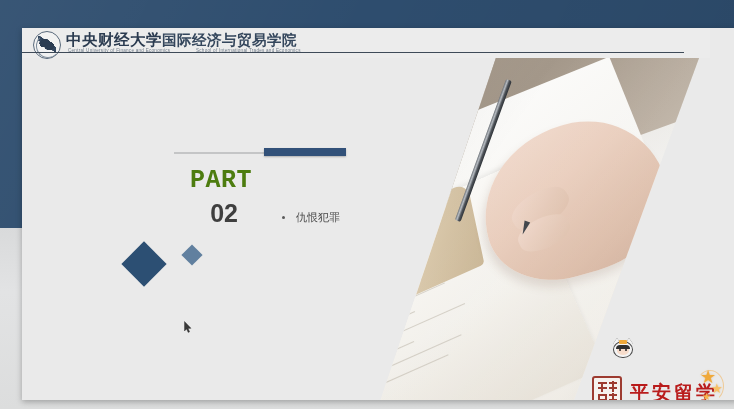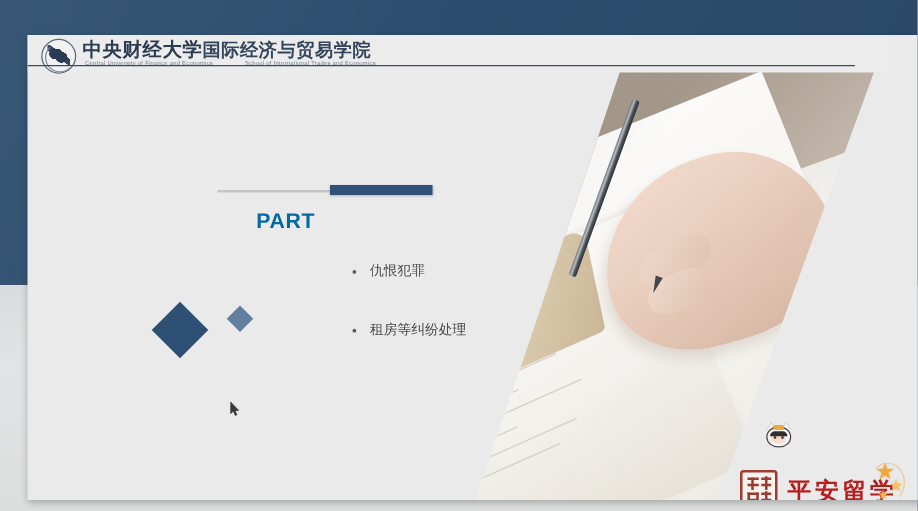--- a/index.html
+++ b/index.html
@@ -140,21 +140,21 @@
   .rule-thin{
     position:absolute;left:152px;top:124px;width:95px;height:2px;background:#c4c5c6;
   }
   .navy-tab{
     position:absolute;left:242px;top:120px;width:82px;height:8px;background:#325179;
     box-shadow:0 1px 2px rgba(0,0,0,.25);
   }
 
   
   .part-wrap{position:absolute;left:110px;top:140px;width:120px;text-align:right;}
-  .part-lbl{font-size:17px;font-weight:bold;color:#0369a1;letter-spacing:.5px;line-height:1;}
+  .part-lbl{font-size:25px;font-weight:bold;color:#4d7c0f;letter-spacing:.5px;line-height:1;font-family:Liberation Mono, monospace;}
   .part-num{font-size:25px;font-weight:bold;color:#3f3f3f;line-height:1;margin-top:8px;margin-right:14px;}
 
   
   .dia-big{
     position:absolute;left:122px;top:236px;width:32px;height:32px;background:#2c4f73;
     transform:translate(-50%,-50%) rotate(45deg);
   }
   .dia-sm{
     position:absolute;left:170px;top:227px;width:15px;height:15px;background:#61809f;
     transform:translate(-50%,-50%) rotate(45deg);
@@ -269,34 +269,31 @@
       <div class="hdr-en">Central University of Finance and Economics</div>
       <div class="hdr-en2">School of International Trades and Economics</div>
       <div class="hdr-rule"></div>
     </div>
 
     <div class="rule-thin"></div>
     <div class="navy-tab"></div>
 
     <div class="part-wrap">
       <div class="part-lbl">PART</div>
+      <div class="part-num">02</div>
     </div>
 
     <div class="dia-big"></div>
     <div class="dia-sm"></div>
 
 
     <div class="bullets">
       <div class="bl b1">
         <span class="dot"></span>
         <span class="txt">仇恨犯罪</span>
-      </div>
-      <div class="bl b3">
-        <span class="dot"></span>
-        <span class="txt">租房等纠纷处理</span>
       </div>
     </div>
 
     <div class="cat">
       <div class="ear l"></div>
         <div class="ear r"></div>
       <div class="head"></div>
       <div class="crown"></div>
       <div class="face"></div>
       <div class="hair"></div>

